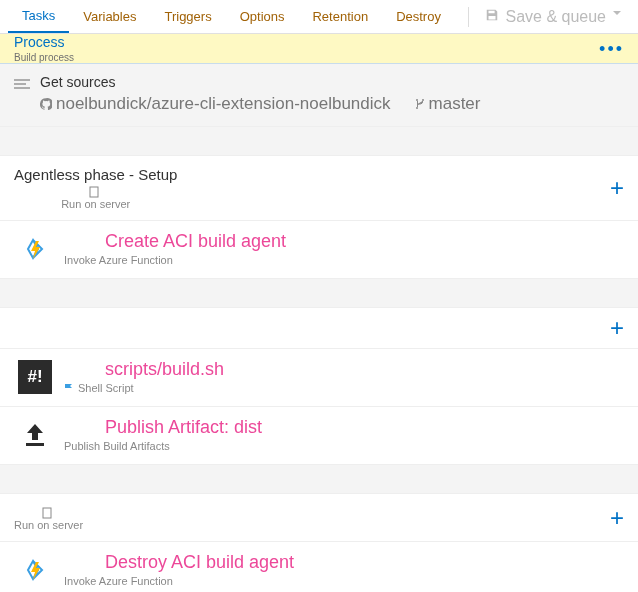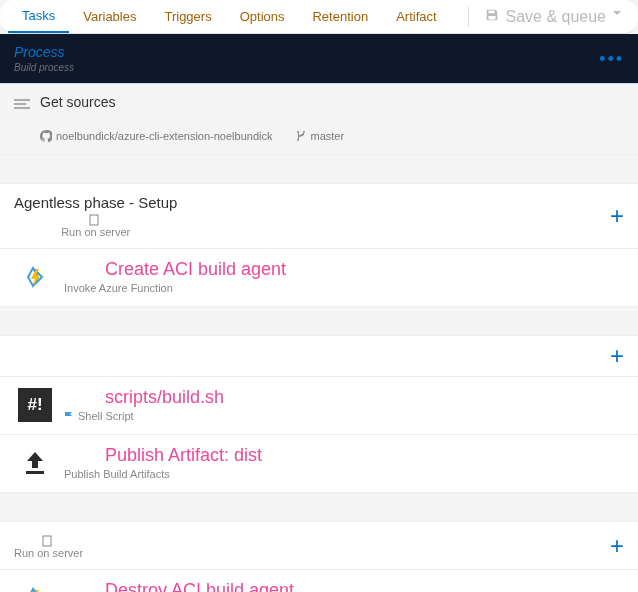--- a/index.html
+++ b/index.html
@@ -10,21 +10,20 @@
     background: #f4f4f4;
     width: 638px;
   }
   .tabs {
     display: flex;
     align-items: center;
     background: #fff;
     border-bottom: 1px solid #e0e0e0;
     height: 34px;
     padding-left: 8px;
-    border-radius: 14px;
   }
   .tab {
     padding: 0 14px;
     height: 100%;
     display: flex;
     align-items: center;
     color: #a16207;
     cursor: pointer;
     font-size: 13px;
   }
@@ -37,26 +36,25 @@
   .tab-divider {
     width: 1px; height: 20px; background: #ddd; margin: 0 6px;
   }
   .save-queue {
     display: flex; align-items: flex-start;
     color: #bbb; padding: 0 10px; cursor: pointer;
     font-size: 16px;
   }
   .save-queue svg { margin-right: 6px; }
   .process-header {
-    background: #0f172a;
-    padding: 10px 14px;
+    background: #fef9c3;
+    padding: 0 14px;
     display: flex;
     align-items: center;
     border-bottom: 1px solid #c8dceb;
-    font-style: italic;
   }
   .process-header .title {
     color: #0072c6;
     font-size: 14px;
   }
   .process-header .subtitle {
     color: #707070;
     font-size: 10px;
     margin-top: 2px;
   }
@@ -76,23 +74,23 @@
     border-bottom: 1px solid #eee;
   }
   .get-sources .icon {
     margin-right: 10px; margin-top: 4px;
     color: #555;
   }
   .get-sources .title {
     font-size: 14px; color: #333;
   }
   .get-sources .meta {
-    margin-top: 20px;
+    margin-top: 4px;
     display: flex; align-items: center;
-    color: #777; font-size: 11px;
+    color: #777; font-size: 17px;
   }
   .get-sources .meta .sep { width: 24px; }
   .phase-block { margin-top: 28px; }
   .phase-header {
     background: #fff;
     padding: 10px 14px;
     display: flex;
     align-items: center;
     border-top: 1px solid #eee;
     border-bottom: 1px solid #eee;
@@ -134,21 +132,21 @@
 </style>
 </head>
 <body>
 
 <div class="tabs">
   <div class="tab active">Tasks</div>
   <div class="tab">Variables</div>
   <div class="tab">Triggers</div>
   <div class="tab">Options</div>
   <div class="tab">Retention</div>
-  <div class="tab">Artifact</div>
+  <div class="tab">Destroy</div>
   <div class="tab-spacer"></div>
   <div class="tab-divider"></div>
   <div class="save-queue">
     <svg width="14" height="14" viewBox="0 0 16 16">
         <path fill="#bbb" d="M2 2h10l2 2v10H2V2zm2 1v3h7V3H4zm0 10h8V9H4v4z"></path>
       </svg>
     <span>Save &amp; queue</span>
     <svg width="10" height="10" viewBox="0 0 10 10" style="margin-left:6px">
         <path fill="#bbb" d="M1 3l4 4 4-4"></path>
       </svg>

